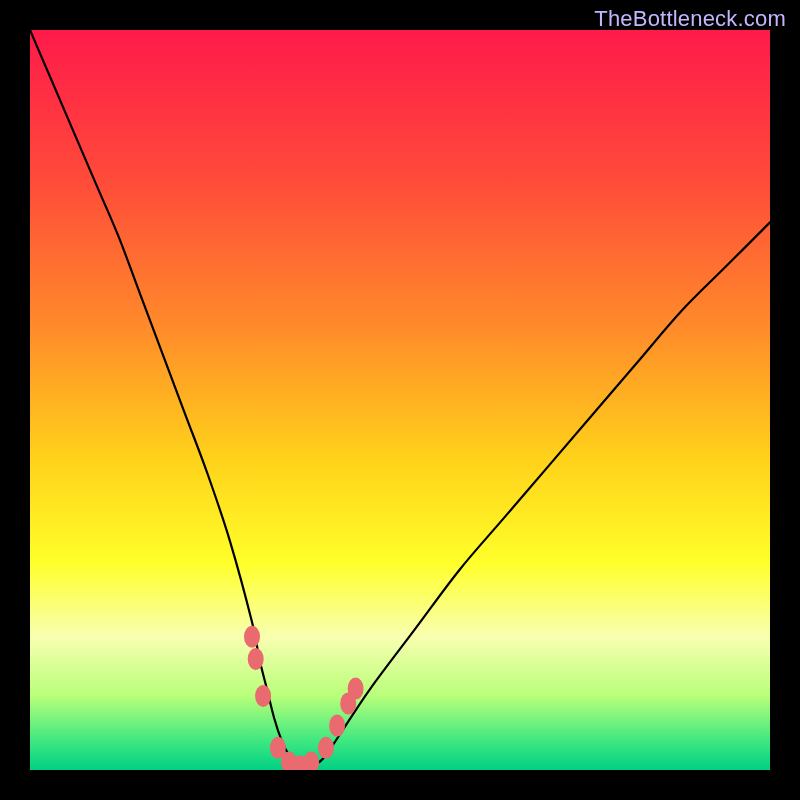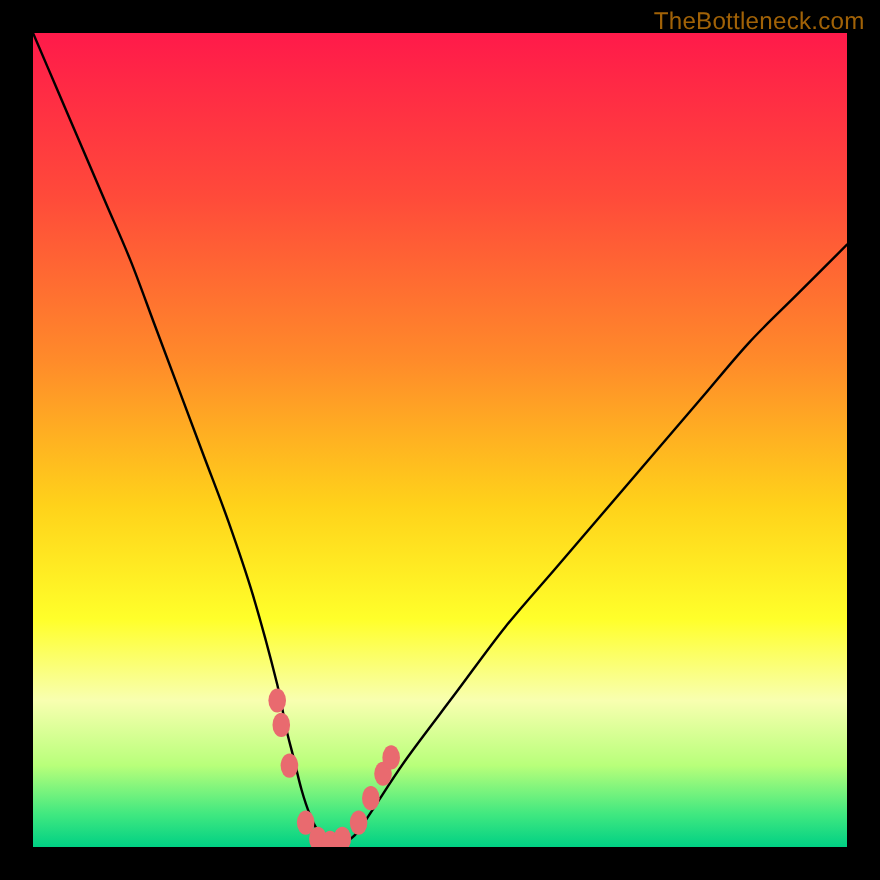--- a/index.html
+++ b/index.html
@@ -21,21 +21,21 @@
     left: 30px;
     top: 30px;
     width: 740px;
     height: 740px;
     overflow: hidden;
   }
   .watermark {
     position: absolute;
     top: 6px;
     right: 14px;
-    color: #a16207;
+    color: #c4b5fd;
     font-size: 22px;
     font-weight: 500;
     letter-spacing: 0.2px;
     user-select: none;
   }
   svg {
     position: absolute;
     left: 0;
     top: 0;
   }

